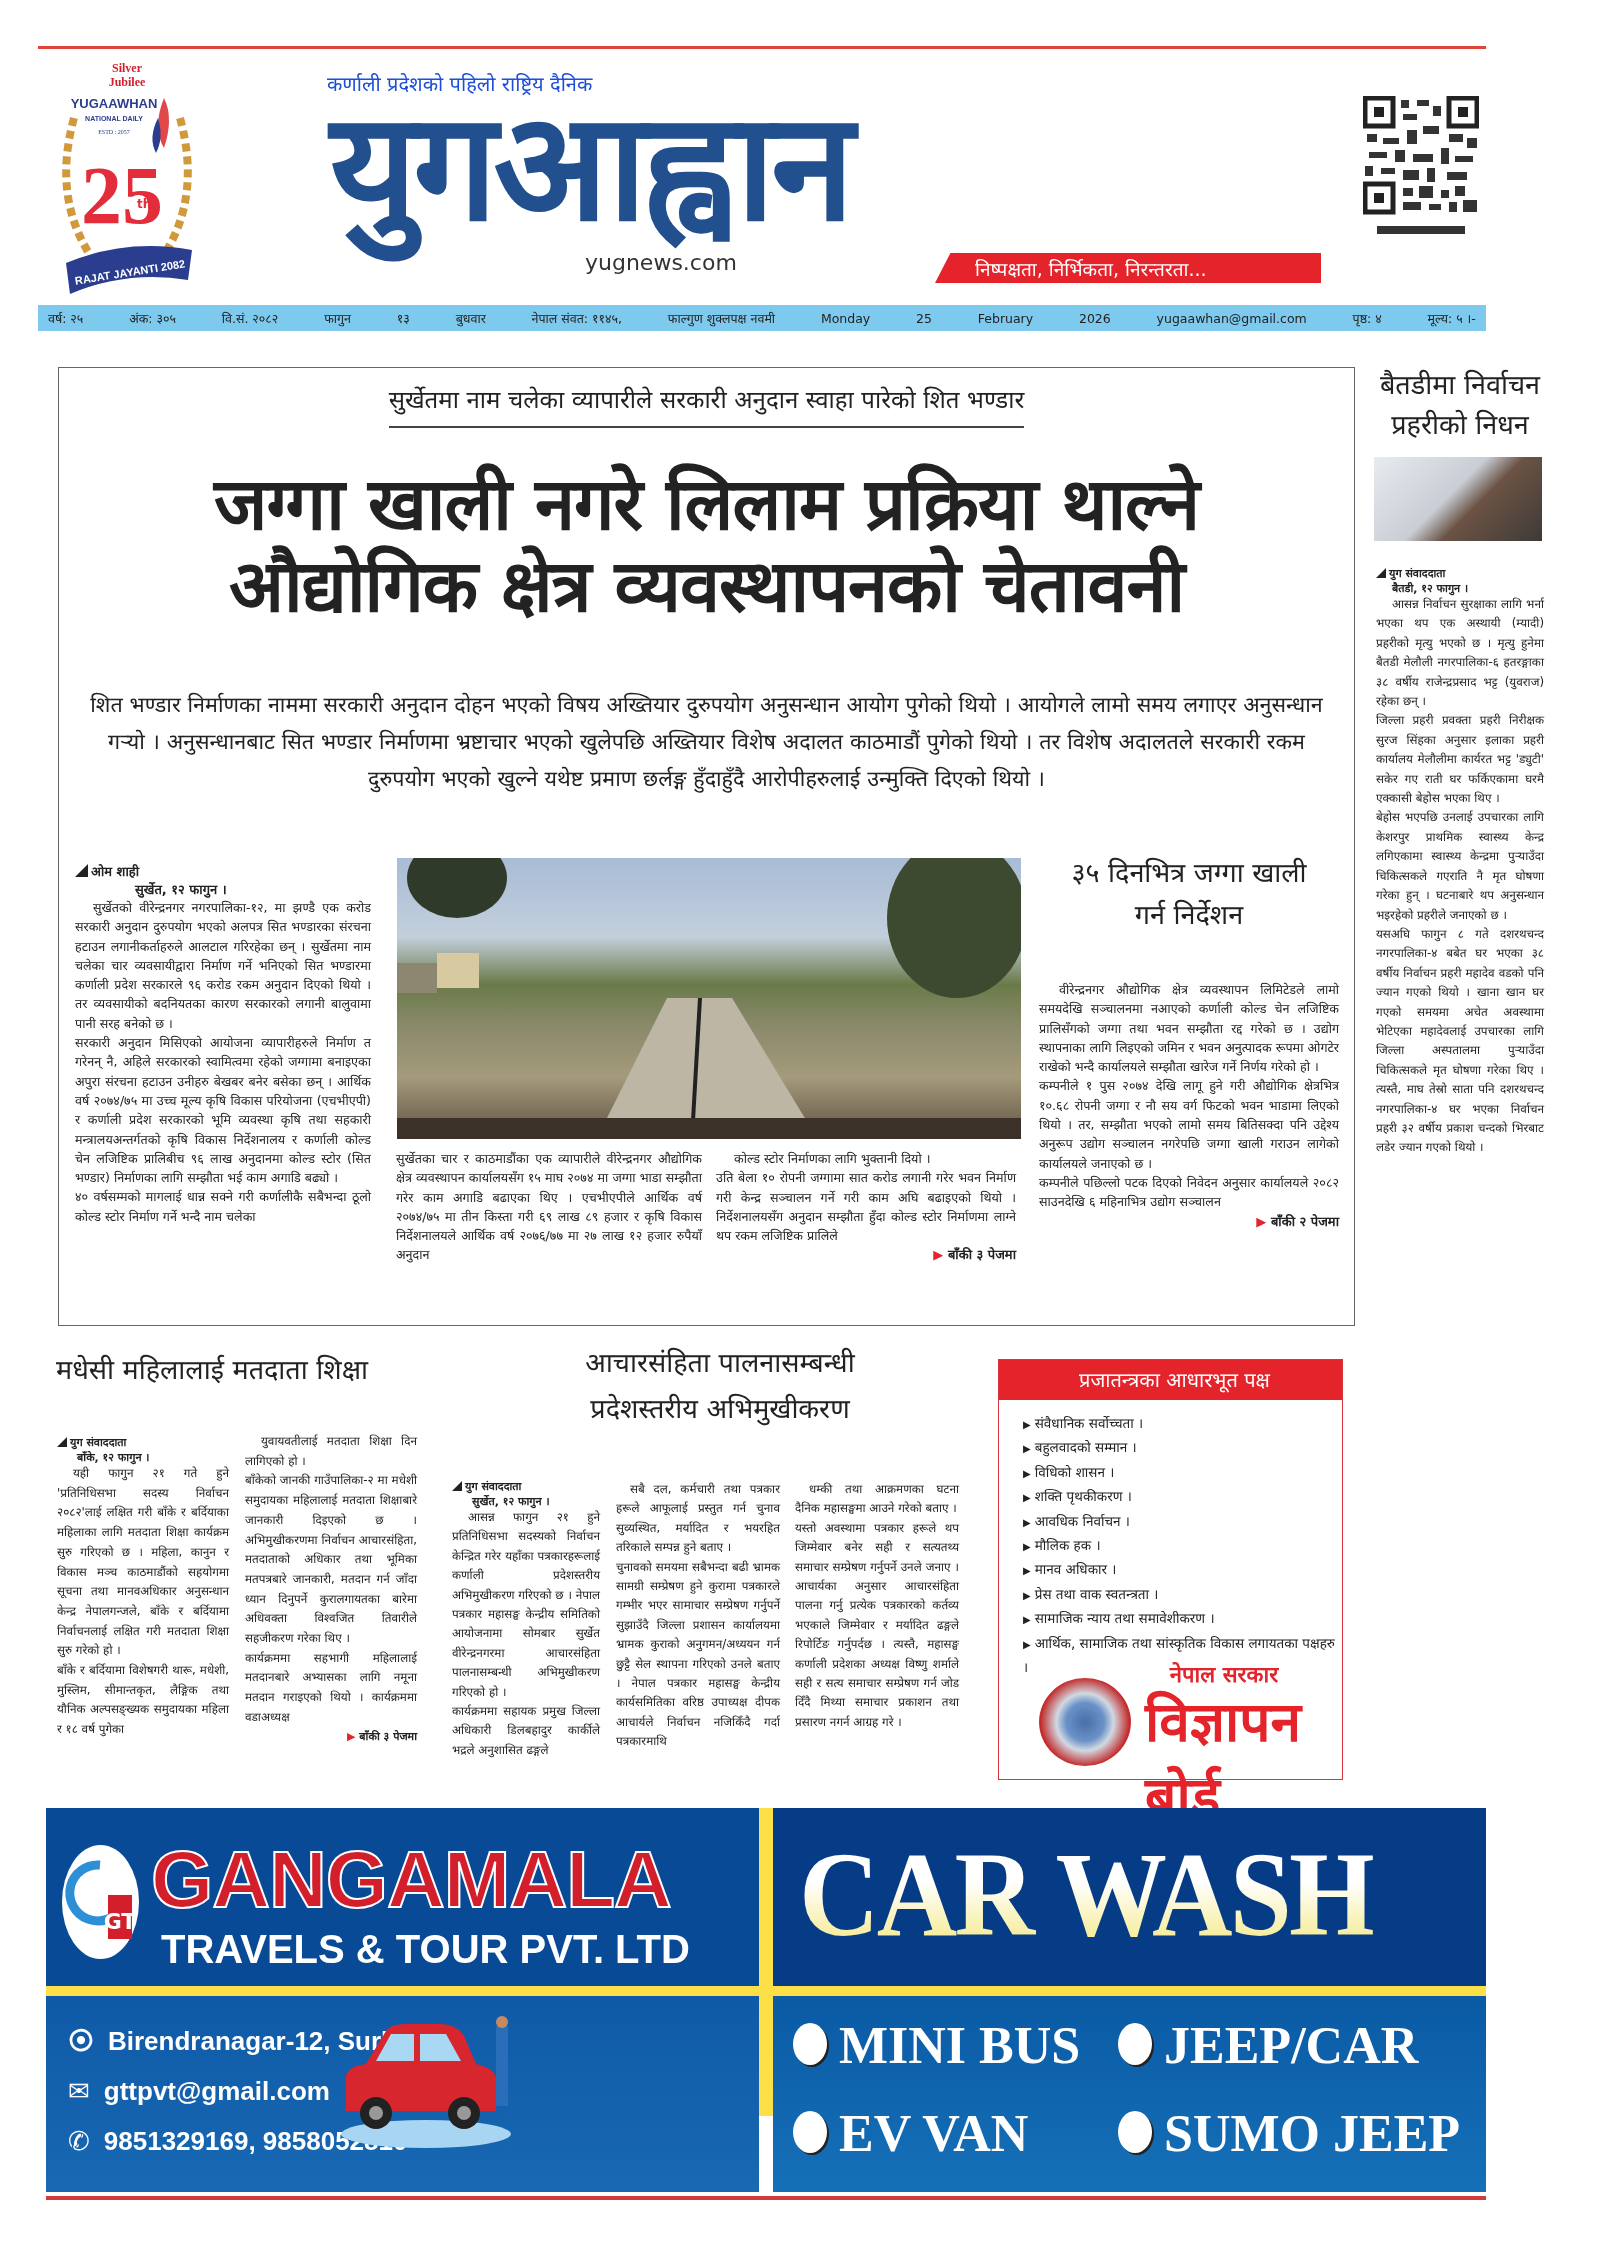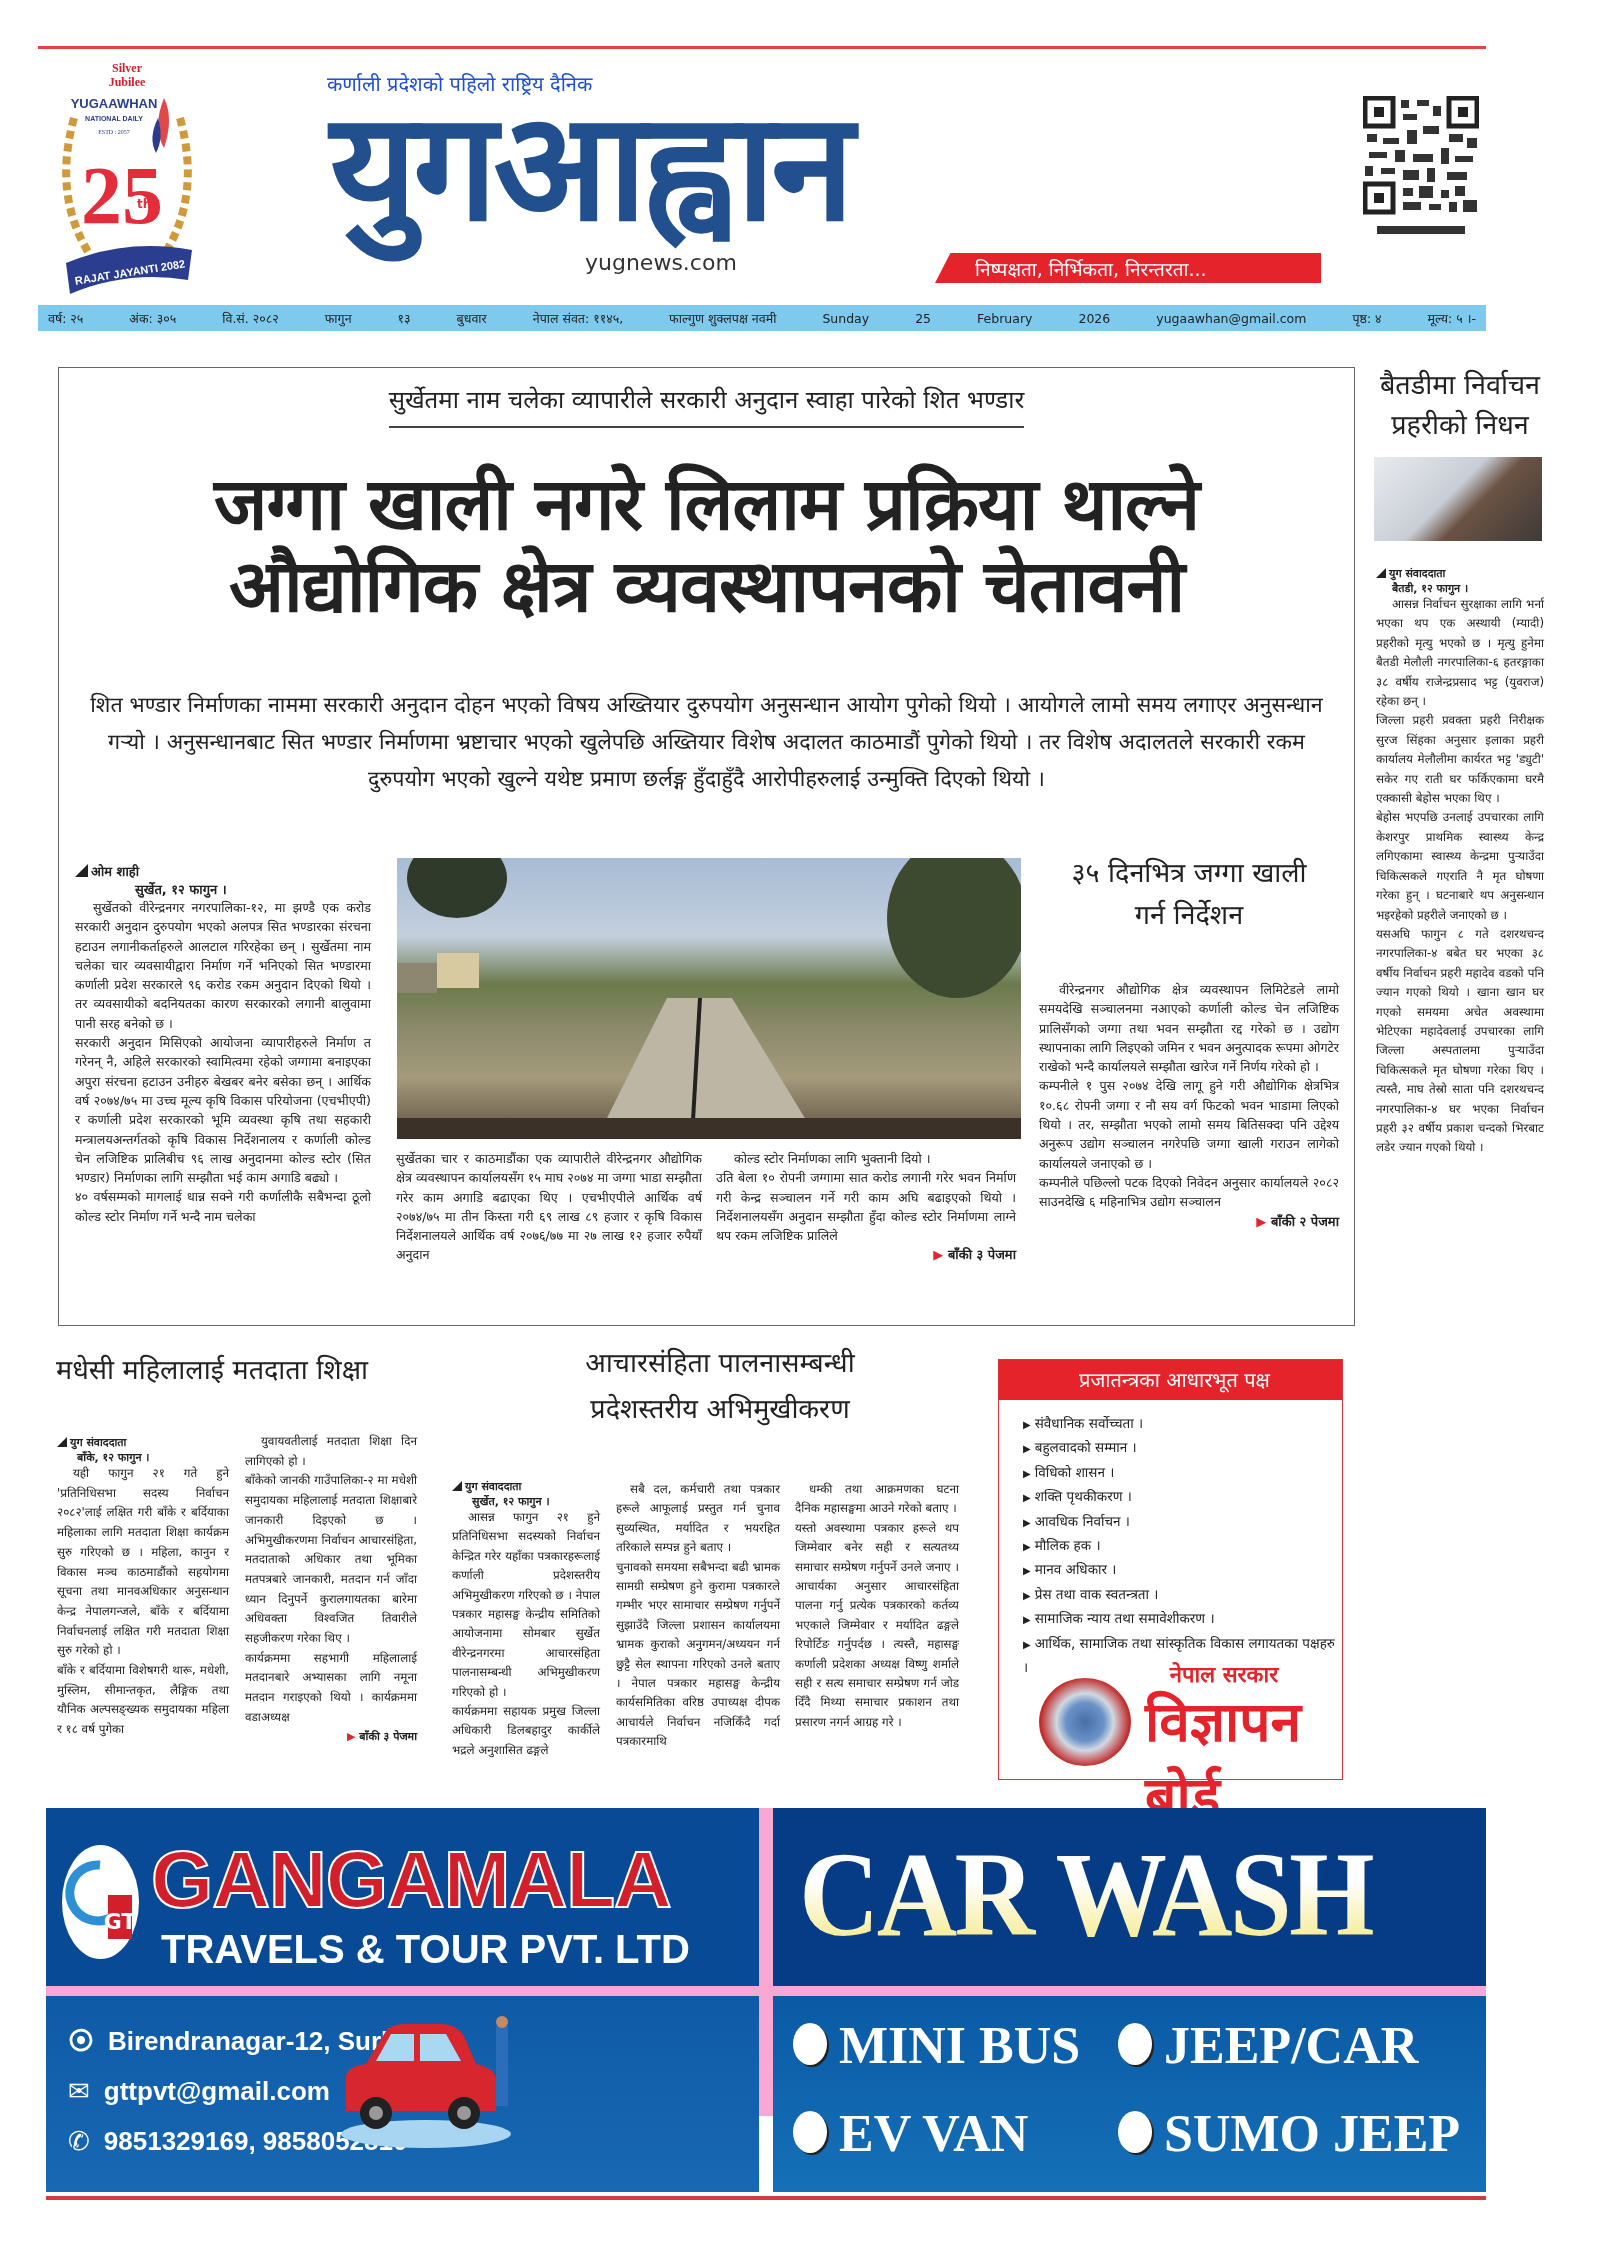--- a/index.html
+++ b/index.html
@@ -28,21 +28,21 @@
 .sidebar-title{left:1370px;top:365px;width:180px;text-align:center;font-size:27px;line-height:40px}
 .sideimg{left:1374px;top:457px;width:168px;height:84px;background:linear-gradient(135deg,#e8ebef 0%,#c9ced6 45%,#6b5344 60%,#3e3a38 100%)}
 .sec-head{font-size:27px;line-height:40px}
 .redbox{left:998px;top:1359px;width:345px;height:421px;border:1.5px solid #d7343b}
 .redbar{left:0;top:0;width:100%;height:40px;background:#e4232b;color:#fff;font-size:20px;padding:6px 0 0 80px}
 .pillars{left:24px;top:52px;font-size:13.5px;line-height:22.4px;list-style:none}
 .pillars li:before{content:"▶";font-size:10px;margin-right:4px}
 .emblem{left:52px;top:300px;width:92px;height:88px;border-radius:50%;background:radial-gradient(circle,#4a6ea8 0%,#6a92c8 30%,#d1d9e2 45%,#c22a2a 70%,#f0f0f0 100%)}
 .govt{left:140px;top:280px;width:300px;text-align:center;color:#e4232b;font-size:22px;font-weight:bold}
 .board{left:118px;top:310px;font-size:55px;color:#e4232b;font-weight:bold}
-.ad{left:46px;top:1808px;width:1440px;height:308px;background:#f9a8d4}
+.ad{left:46px;top:1808px;width:1440px;height:308px;background:#fde047}
 .ad-left-top{left:0;top:0;width:713px;height:178px;background:#084a95}
 .ad-left-bottom{left:0;top:188px;width:713px;height:196px;background:linear-gradient(180deg,#0f5aa6,#1868b4)}
 .ad-right-top{left:727px;top:0;width:713px;height:178px;background:#063c86}
 .ad-right-bottom{left:727px;top:188px;width:713px;height:196px;background:linear-gradient(180deg,#0a5aa4,#1570b8)}
 .ad-redline{left:0;top:388px;width:1440px;height:4px;background:#d23b3b}
 .gt-logo{left:16px;top:37px;width:77px;height:114px;border-radius:50%;background:#fff}
 .gangamala{left:105px;top:26px;font-size:80px;font-weight:bold;color:#d21f2b;-webkit-text-stroke:2px #fff;letter-spacing:-1px;font-family:"Liberation Sans",sans-serif}
 .travels{left:115px;top:119px;font-size:40px;font-weight:bold;color:#fff;font-family:"Liberation Sans",sans-serif}
 .carwash{left:26px;top:18px;font-size:120px;font-weight:bold;font-family:"Liberation Serif",serif;background:linear-gradient(180deg,#fff 40%,#f3e46c 100%);-webkit-background-clip:text;color:transparent;letter-spacing:-3px;transform:scaleX(.93);transform-origin:left}
 .contact{font-size:26px;color:#fff;font-weight:bold;font-family:"Liberation Sans",sans-serif}
@@ -123,21 +123,21 @@
 
 <div class="abs dateline">
   <span>वर्ष: २५</span>
   <span>अंक: ३०५</span>
   <span>वि.सं. २०८२</span>
   <span>फागुन</span>
   <span>१३</span>
   <span>बुधवार</span>
   <span>नेपाल संवत: ११४५,</span>
   <span>फाल्गुण शुक्लपक्ष नवमी</span>
-  <span>Sunday</span>
+  <span>Monday</span>
   <span>25</span>
   <span>February</span>
   <span>2026</span>
   <span>yugaawhan@gmail.com</span>
   <span>पृष्ठ: ४</span>
   <span>मूल्य: ५ ।-</span>
 </div>
 
 <div class="abs mainbox">
   <div class="abs kicker"><span>सुर्खेतमा नाम चलेका व्यापारीले सरकारी अनुदान स्वाहा पारेको शित भण्डार</span></div>

